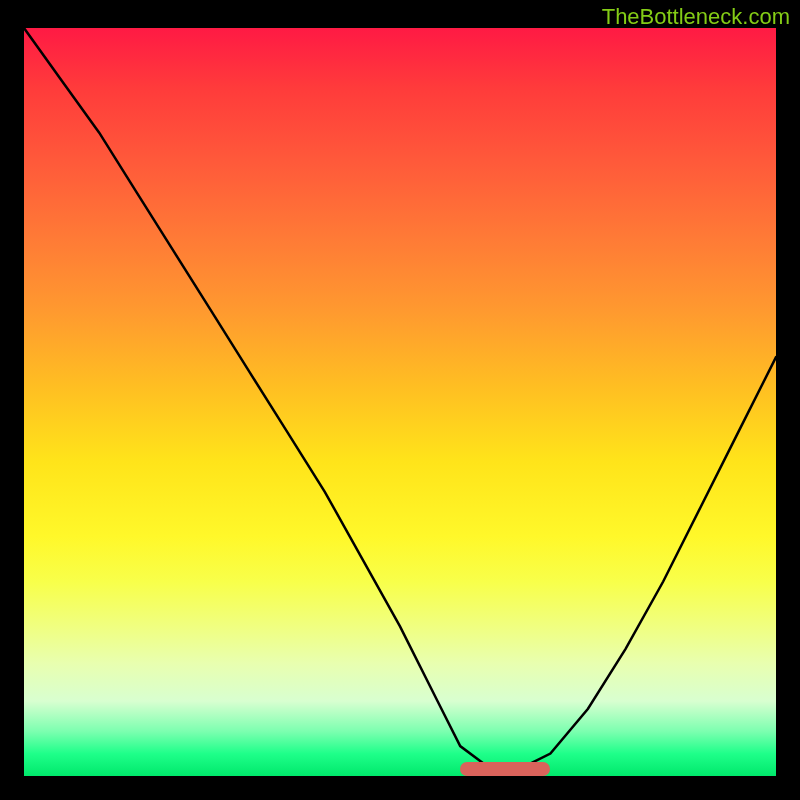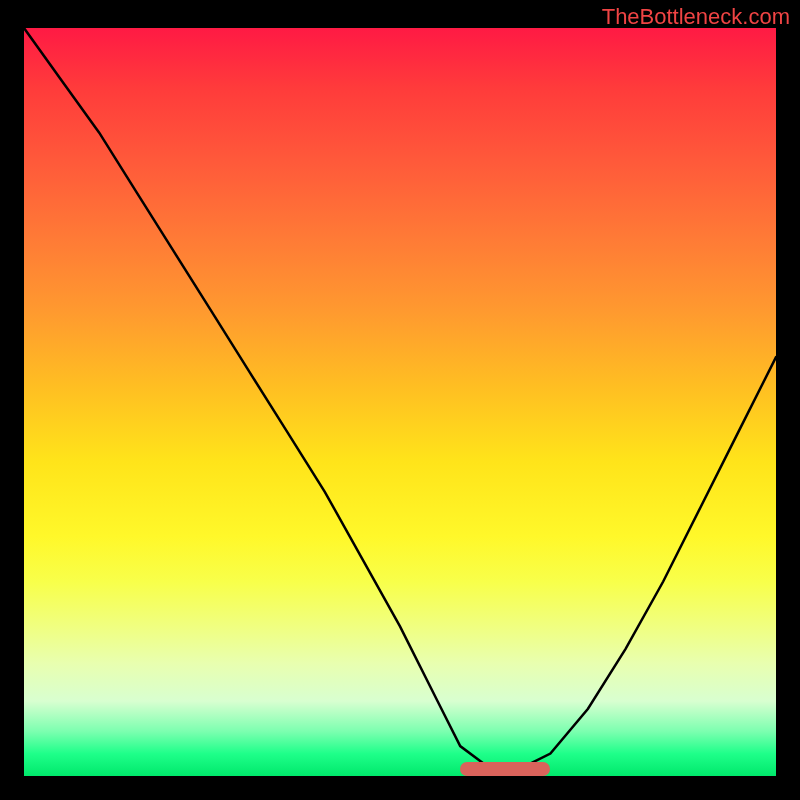--- a/index.html
+++ b/index.html
@@ -7,21 +7,21 @@
     width: 800px;
     height: 800px;
     background: #000;
     position: relative;
     font-family: Arial, sans-serif;
   }
   .watermark {
     position: absolute;
     top: 4px;
     right: 10px;
-    color: #ef4444;
+    color: #84cc16;
     font-size: 22px;
     font-weight: 500;
     z-index: 10;
   }
   .plot-area {
     position: absolute;
     left: 24px;
     top: 28px;
     width: 752px;
     height: 748px;

